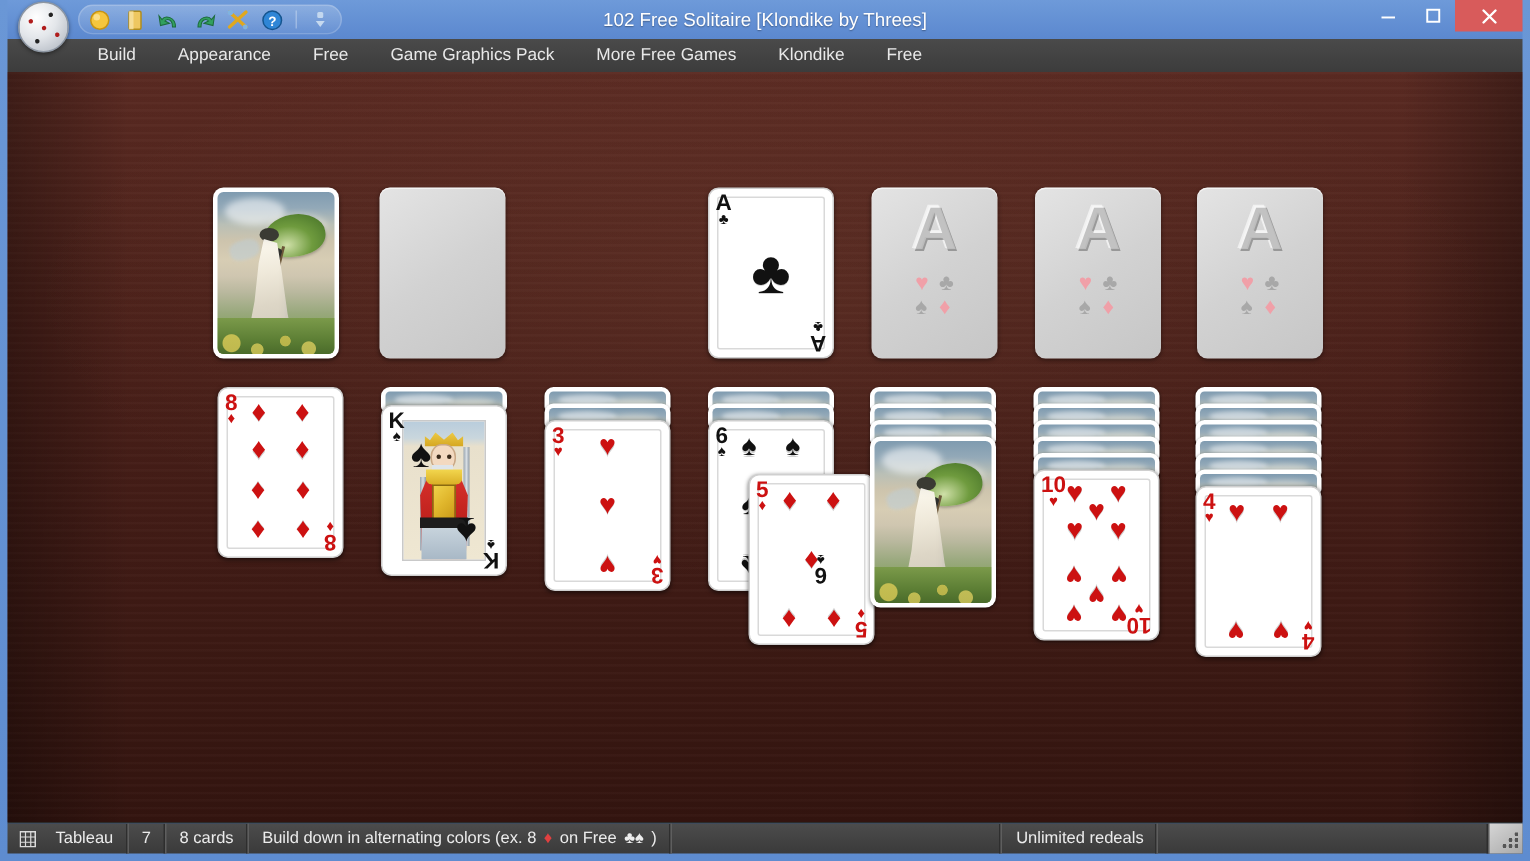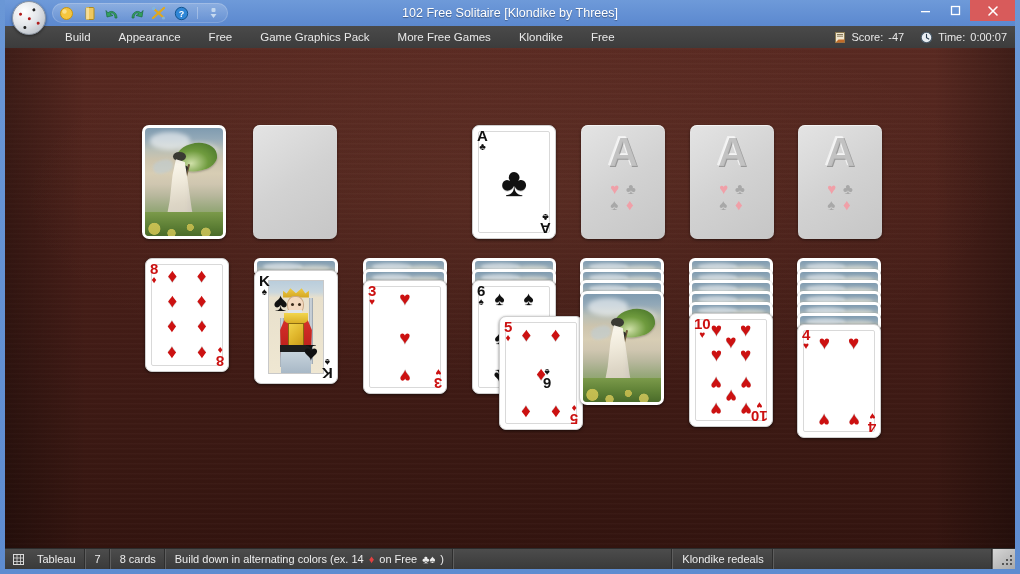--- a/index.html
+++ b/index.html
@@ -480,39 +480,20 @@
     <div class="menu-items">
       <div class="menu-item">Build</div>
       <div class="menu-item">Appearance</div>
       <div class="menu-item">Free</div>
       <div class="menu-item">Game Graphics Pack</div>
       <div class="menu-item">More Free Games</div>
       <div class="menu-item">Klondike</div>
       <div class="menu-item">Free</div>
     </div>
 
-    <div class="stats">
-      <div class="stat">
-        <svg class="ic" viewBox="0 0 13 13">
-          <rect x="1.5" y="1.5" width="9" height="10" fill="#f0e6cf" stroke="#8a7a52"></rect>
-          <path d="M1.5 11.5 L4.5 8.5 L10.5 8.5 L10.5 11.5 Z" fill="#c06a28"></path>
-          <path d="M3 3.5 h6 M3 5.2 h6" stroke="#6a5c3c" stroke-width=".8"></path>
-        </svg>
-        <span>Score:</span>
-        <span>-47</span>
-      </div>
-      <div class="stat">
-        <svg class="ic" viewBox="0 0 13 13">
-          <circle cx="6.5" cy="6.5" r="5.3" fill="#e9eef3" stroke="#4a5a68" stroke-width="1.1"></circle>
-          <path d="M6.5 3.4 V6.8 L8.8 8.1" stroke="#27394a" stroke-width="1.1" fill="none" stroke-linecap="round"></path>
-        </svg>
-        <span>Time:</span>
-        <span>0:00:07</span>
-      </div>
-    </div>
   </div>
 
   <div class="table">
 
     <div class="card back" style="left:137px; top:77px;">
       <div class="card-art">
         <div class="cloud1"></div>
           <div class="cloud2"></div>
         <div class="parasol"></div>
           <div class="pstick"></div>
@@ -799,27 +780,27 @@
       </svg>
       <span>Tableau</span>
     </div>
     <div class="sb-cell">
       <span>7</span>
     </div>
     <div class="sb-cell">
       <span>8 cards</span>
     </div>
     <div class="sb-cell">
-      <span>Build down in alternating colors (ex. 14 </span>
+      <span>Build down in alternating colors (ex. 8 </span>
         <span class="sb-red">♦</span>
         <span> on Free </span>
         <span>♣♠</span>
         <span>)</span>
     </div>
     <div class="sb-spacer"></div>
     <div class="sb-cell">
-      <span>Klondike redeals</span>
+      <span>Unlimited redeals</span>
     </div>
     <div class="sb-spacer"></div>
     <div class="sb-grip"></div>
   </div>
 
 </div>
 
 </body></html>

